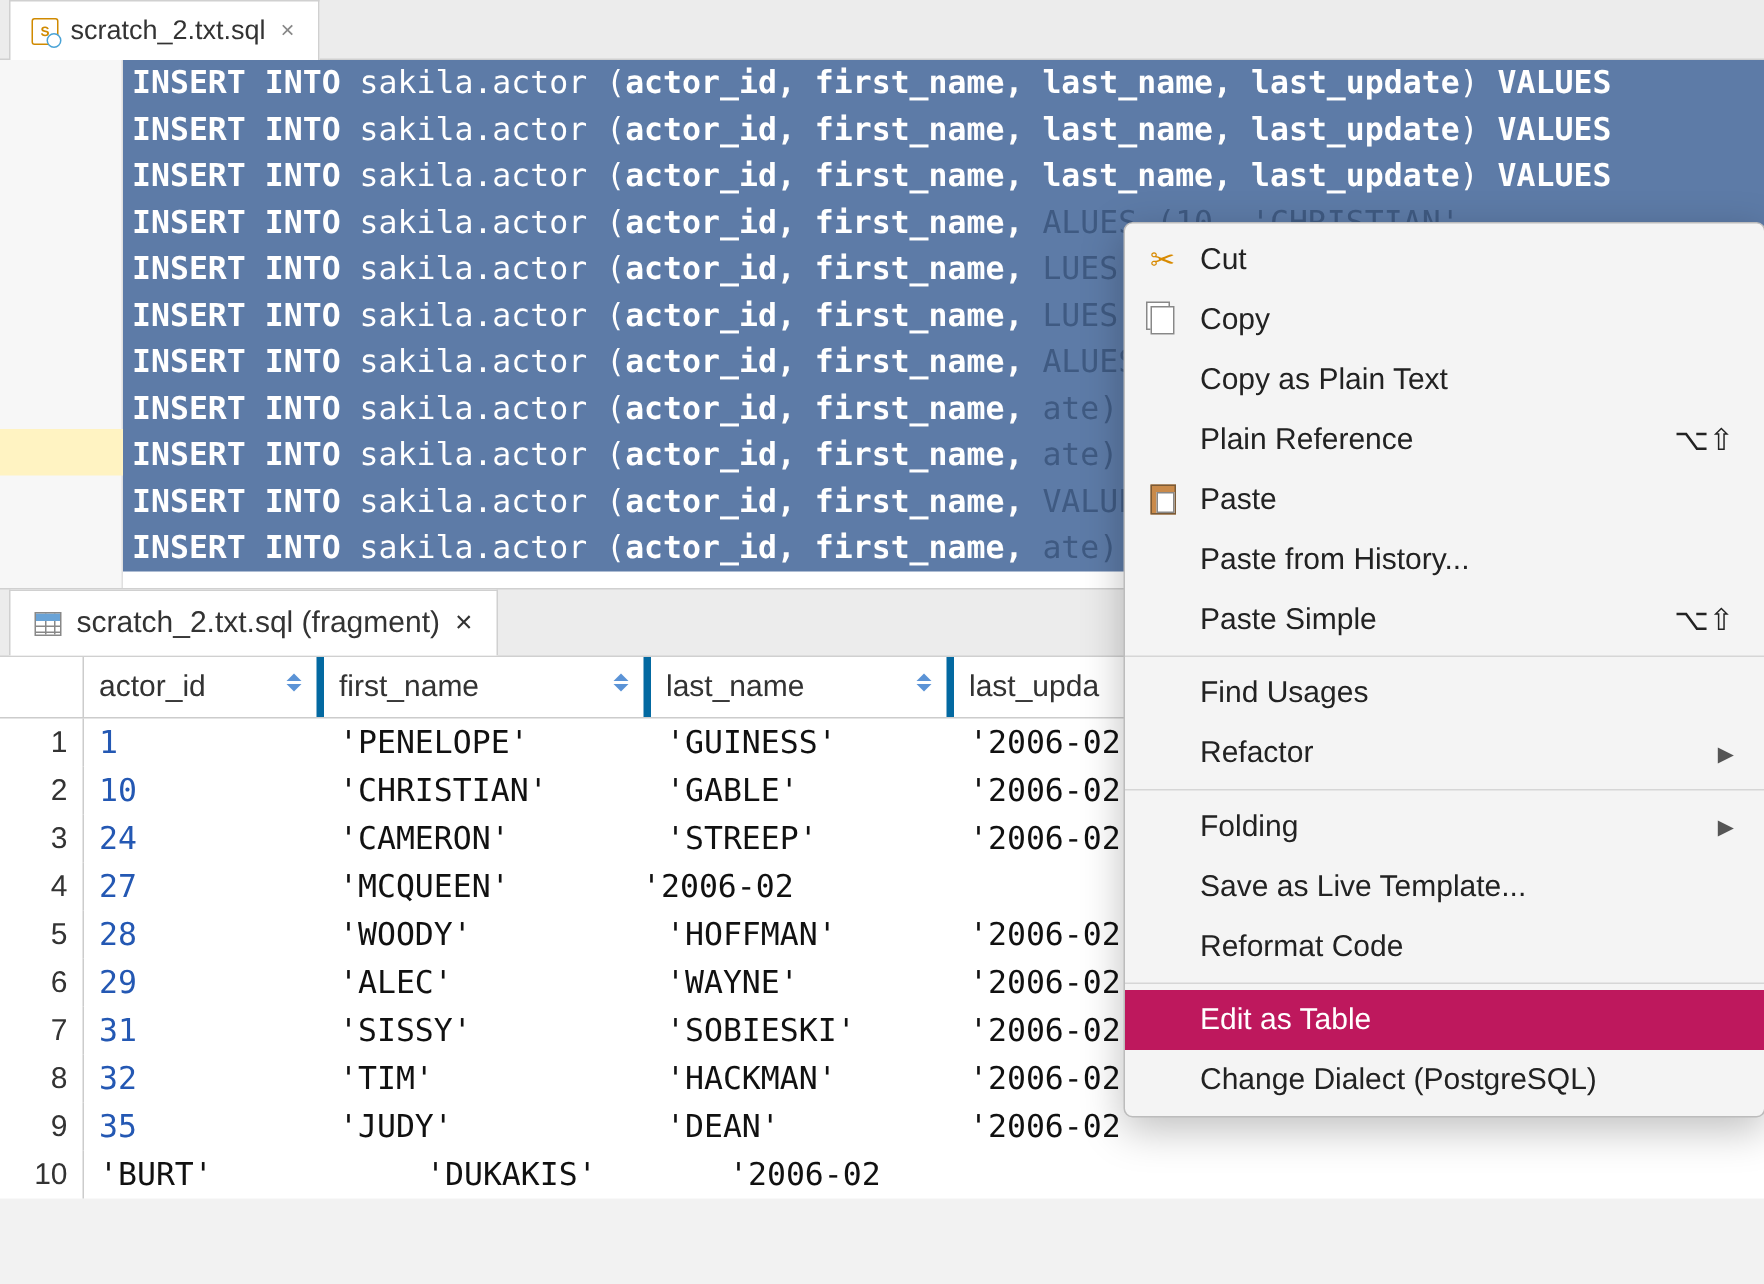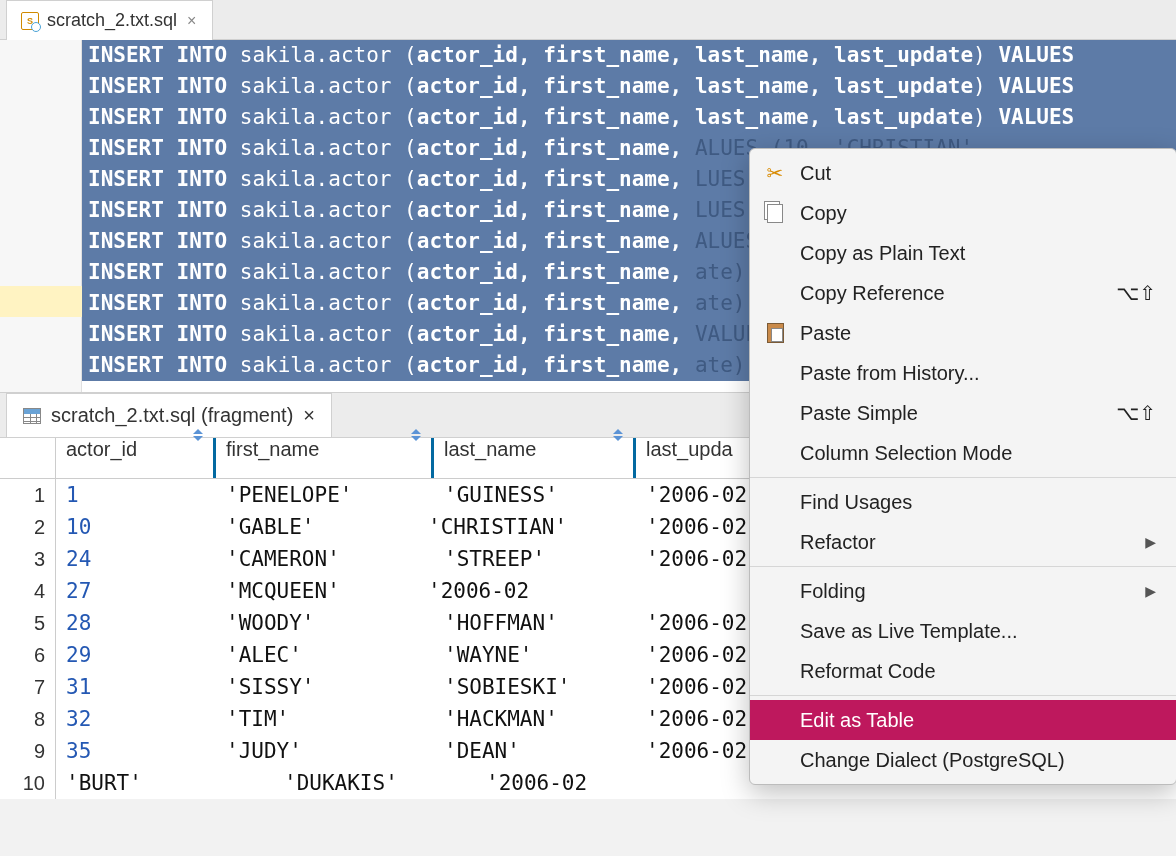--- a/index.html
+++ b/index.html
@@ -147,24 +147,25 @@
     border-bottom:1px solid #ccc;
     background:#fff;
   }
   .dt-header .dt-corner {
     width:56px;
     border-right:1px solid #ccc;
     height:40px;
   }
   .dt-header .dt-h {
     display:flex;
+    align-items:center;
     justify-content:space-between;
     padding:0 10px;
     height:40px;
-    border-right:3px solid #0369a1;
+    border-right:5px solid #0369a1;
     color:#333;
     font-family: "Helvetica Neue", Arial, sans-serif;
     font-size:20px;
   }
   .sort-arrows {
     display:inline-block;
     width:0; height:0;
     border-left:5px solid transparent;
     border-right:5px solid transparent;
     position:relative;
@@ -356,22 +357,22 @@
       <div class="dt-row">
         <div class="dt-rownum">1</div>
         <div class="dt-cell num c1">1</div>
         <div class="dt-cell c2">'PENELOPE'</div>
         <div class="dt-cell c3">'GUINESS'</div>
         <div class="dt-cell c4">'2006-02</div>
       </div>
       <div class="dt-row">
         <div class="dt-rownum">2</div>
         <div class="dt-cell num c1">10</div>
+        <div class="dt-cell c2">'CHRISTIAN'</div>
         <div class="dt-cell c3">'GABLE'</div>
-        <div class="dt-cell c2">'CHRISTIAN'</div>
         <div class="dt-cell c4">'2006-02</div>
       </div>
       <div class="dt-row">
         <div class="dt-rownum">3</div>
         <div class="dt-cell num c1">24</div>
         <div class="dt-cell c2">'CAMERON'</div>
         <div class="dt-cell c3">'STREEP'</div>
         <div class="dt-cell c4">'2006-02</div>
       </div>
       <div class="dt-row">
@@ -430,36 +431,33 @@
     <span>Cut</span>
   </div>
   <div class="cm-item">
     <span class="cm-icon icon-copy"></span>
     <span>Copy</span>
   </div>
   <div class="cm-item">
     <span>Copy as Plain Text</span>
   </div>
   <div class="cm-item">
-    <span>Copy Reference</span>
+    <span>Plain Reference</span>
     <span class="cm-shortcut">⌥⇧</span>
   </div>
   <div class="cm-item">
     <span class="cm-icon icon-paste"></span>
     <span>Paste</span>
   </div>
   <div class="cm-item">
     <span>Paste from History...</span>
   </div>
   <div class="cm-item">
     <span>Paste Simple</span>
     <span class="cm-shortcut">⌥⇧</span>
-  </div>
-  <div class="cm-item">
-    <span>Column Selection Mode</span>
   </div>
   <div class="cm-sep"></div>
   <div class="cm-item">
     <span>Find Usages</span>
   </div>
   <div class="cm-item">
     <span>Refactor</span>
     <span class="cm-arrow">▶</span>
   </div>
   <div class="cm-sep"></div>

